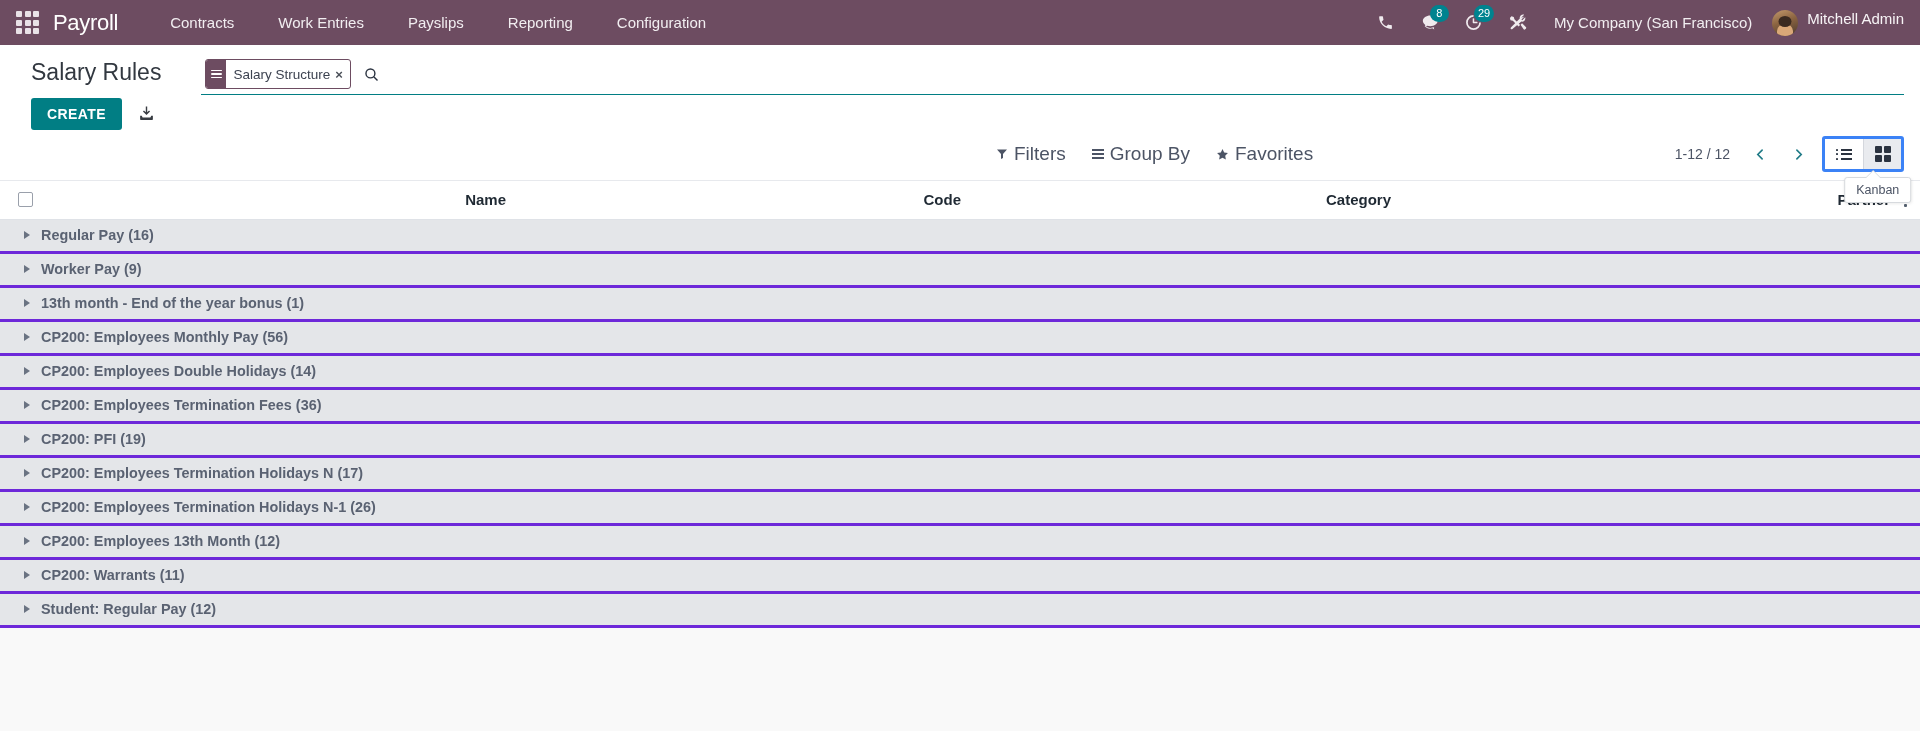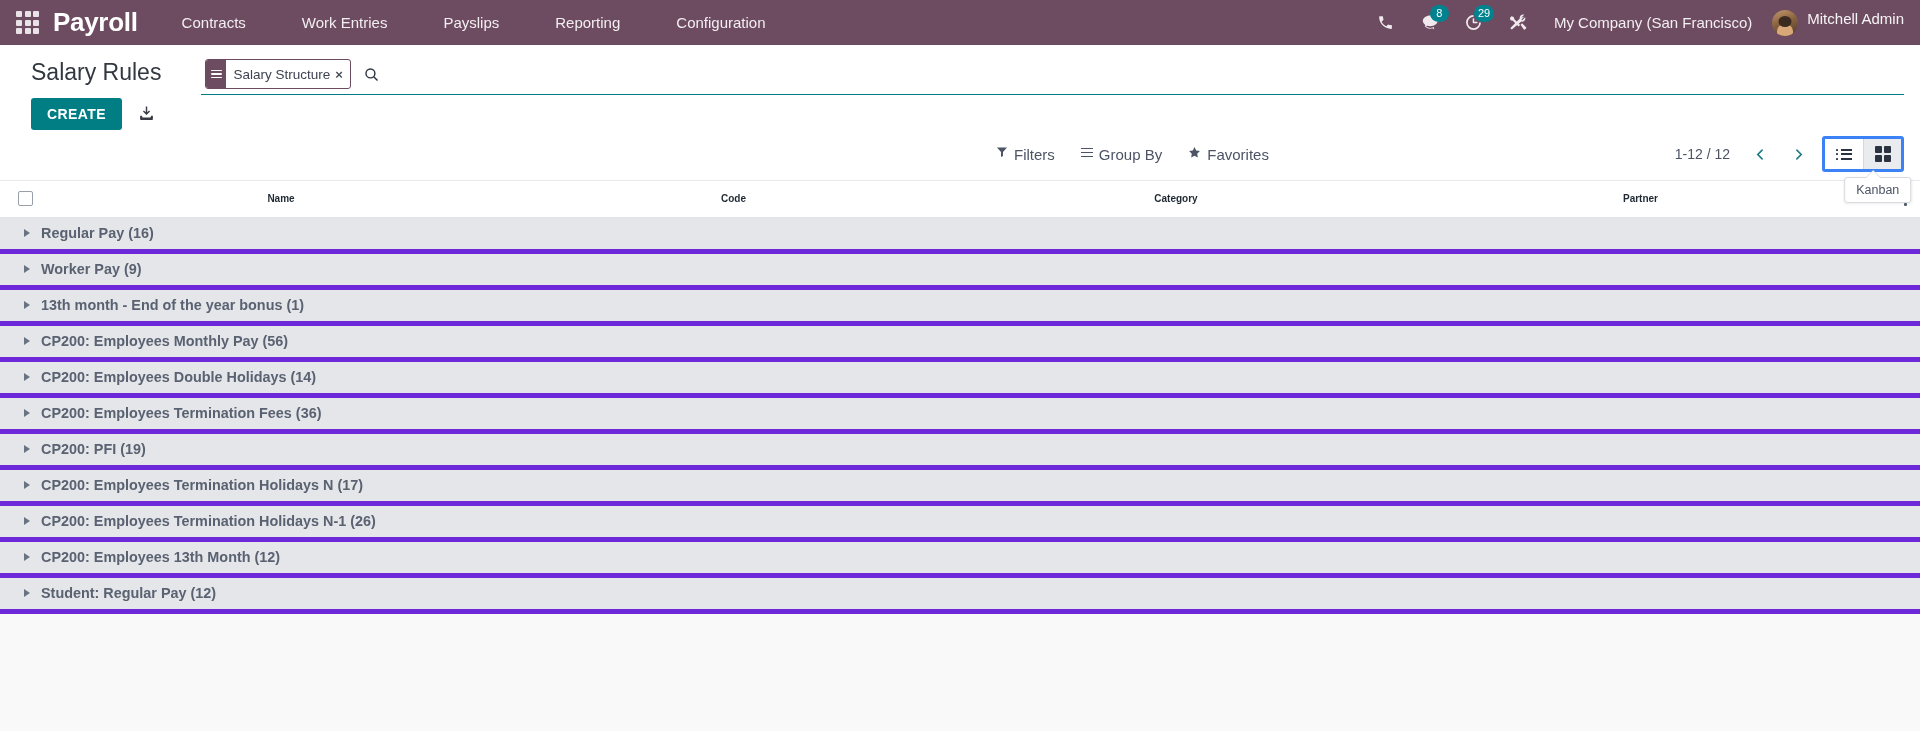--- a/index.html
+++ b/index.html
@@ -14,24 +14,24 @@
     height: 45px; background: #6d4c61; color: #fff;
     display: flex; align-items: center; position: relative;
   }
   .apps-grid {
     display: grid; grid-template-columns: repeat(3, 6px);
     grid-template-rows: repeat(3, 6px); gap: 2.5px;
     margin-left: 16px; margin-right: 14px; cursor: pointer;
   }
   .apps-grid i { background: #e9e2e7; display: block; width: 6px; height: 6px; border-radius: 1px; }
   .brand {
-    font-size: 26px; font-weight: 700; letter-spacing: -.3px;
-    color: #fff; margin-right: 24px; cursor: pointer;
-  }
-  .nav-items { display: flex; align-items: center; gap: 16px; }
+    font-size: 22px; font-weight: 400; letter-spacing: -.3px;
+    color: #fff; margin-right: 32px; cursor: pointer;
+  }
+  .nav-items { display: flex; align-items: center; gap: 4px; }
   .nav-item {
     font-size: 15px; color: #f2eef1; padding: 0 20px; line-height: 45px;
     cursor: pointer; white-space: nowrap;
   }
   .nav-right {
     margin-left: auto; display: flex; align-items: center; height: 45px;
     padding-right: 16px;
   }
   .sysicon {
     position: relative; width: 44px; height: 45px; display: flex;
@@ -114,22 +114,22 @@
     flex: 1 1 auto; height: 22px; background: transparent;
     font-family: "Liberation Sans", sans-serif;
   }
   .search-input::placeholder { color: #b2b6bd; }
   .search-magnifier { padding: 0 6px; cursor: pointer; display: flex; align-items: center; }
   .search-magnifier svg { stroke: #2b3340; fill: none; }
 
   .cp-row2 { display: flex; align-items: center; padding: 6px 16px 8px 16px; }
   .dropdowns { display: flex; align-items: center; margin-left: 980px; gap: 26px; }
   .dd {
-    display: flex; align-items: flex-start; gap: 6px; color: #4c5465;
-    font-size: 15px; cursor: pointer;
+    display: flex; align-items: center; gap: 6px; color: #4c5465;
+    font-size: 19px; cursor: pointer;
   }
   .dd svg { fill: #4c5465; }
   .dd .hb { width: 12px; }
   .dd .hb i { display: block; height: 1.6px; background: #4c5465; margin: 2.4px 0; }
 
   .cp-tools { margin-left: auto; display: flex; align-items: center; gap: 10px; }
   .pager { font-size: 14px; color: #4c5465; white-space: nowrap; margin-right: 6px; }
   .pager-btn {
     width: 28px; height: 28px; display: flex; align-items: center;
     justify-content: center; cursor: pointer;
@@ -157,40 +157,40 @@
   .tooltip::after, .tooltip::before {
     content: ''; position: absolute; left: 30%; border-style: solid;
   }
   .tooltip::before { top: -8px; border-width: 0 8px 8px 8px; border-color: transparent transparent #d7dade transparent; }
   .tooltip::after { top: -7px; border-width: 0 8px 8px 8px; border-color: transparent transparent #fff transparent; }
 
   
   .list-wrap { background: #fff; }
   table.olist { width: 100%; border-collapse: collapse; table-layout: fixed; }
   table.olist thead th {
-    font-size: 10px; color: #1f2933; font-weight: 700; text-align: center;
+    font-size: 15px; color: #1f2933; font-weight: 700; text-align: right;
     padding: 10px 0 11px 0; border-bottom: 1px solid #dfe2e7; background: #fff;
     white-space: nowrap;
   }
   th.col-check { width: 56px; padding-left: 18px !important; }
   th.col-name { width: 450px; }
   th.col-code { width: 455px; }
   th.col-category { width: 430px; }
   th.col-partner { width: auto; }
   th.col-opt { width: 30px; }
   .hdr-check {
     width: 15px; height: 15px; border: 1px solid #9aa0ab; border-radius: 2px;
     background: #fff; display: block; cursor: pointer;
   }
   .optcols { display: flex; flex-direction: column; align-items: center; gap: 2.5px; cursor: pointer; }
   .optcols b { width: 3px; height: 3px; background: #55606f; display: block; border-radius: 1px; }
 
   tr.group-row { background: #e4e6e9; cursor: pointer; }
   tr.group-row td {
-    border-bottom: 5px solid #6d28d9; padding: 7px 16px 8px 0;
+    border-bottom: 3px solid #6d28d9; padding: 7px 16px 8px 0;
   }
   td.group-title {
     font-size: 14.4px; font-weight: 700; color: #5a6272; padding-left: 24px !important;
     white-space: nowrap;
   }
   .caret {
     display: inline-block; width: 0; height: 0; vertical-align: middle;
     border-top: 4.5px solid transparent; border-bottom: 4.5px solid transparent;
     border-left: 6px solid #6a7382; margin-right: 11px; margin-top: -2px;
   }
@@ -419,19 +419,24 @@
           <span class="caret"></span><span>CP200: Employees Termination Holidays N-1 (26)</span>
         </td>
       </tr>
       <tr class="group-row">
         <td class="group-title" colspan="6">
           <span class="caret"></span><span>CP200: Employees 13th Month (12)</span>
         </td>
       </tr>
       <tr class="group-row">
         <td class="group-title" colspan="6">
+          <span class="caret"></span><span>CP200: Warrants (11)</span>
+        </td>
+      </tr>
+      <tr class="group-row">
+        <td class="group-title" colspan="6">
           <span class="caret"></span><span>Student: Regular Pay (12)</span>
         </td>
       </tr>
     </tbody>
   </table>
   <div class="below-list"></div>
 </div>
 
 </body></html>

